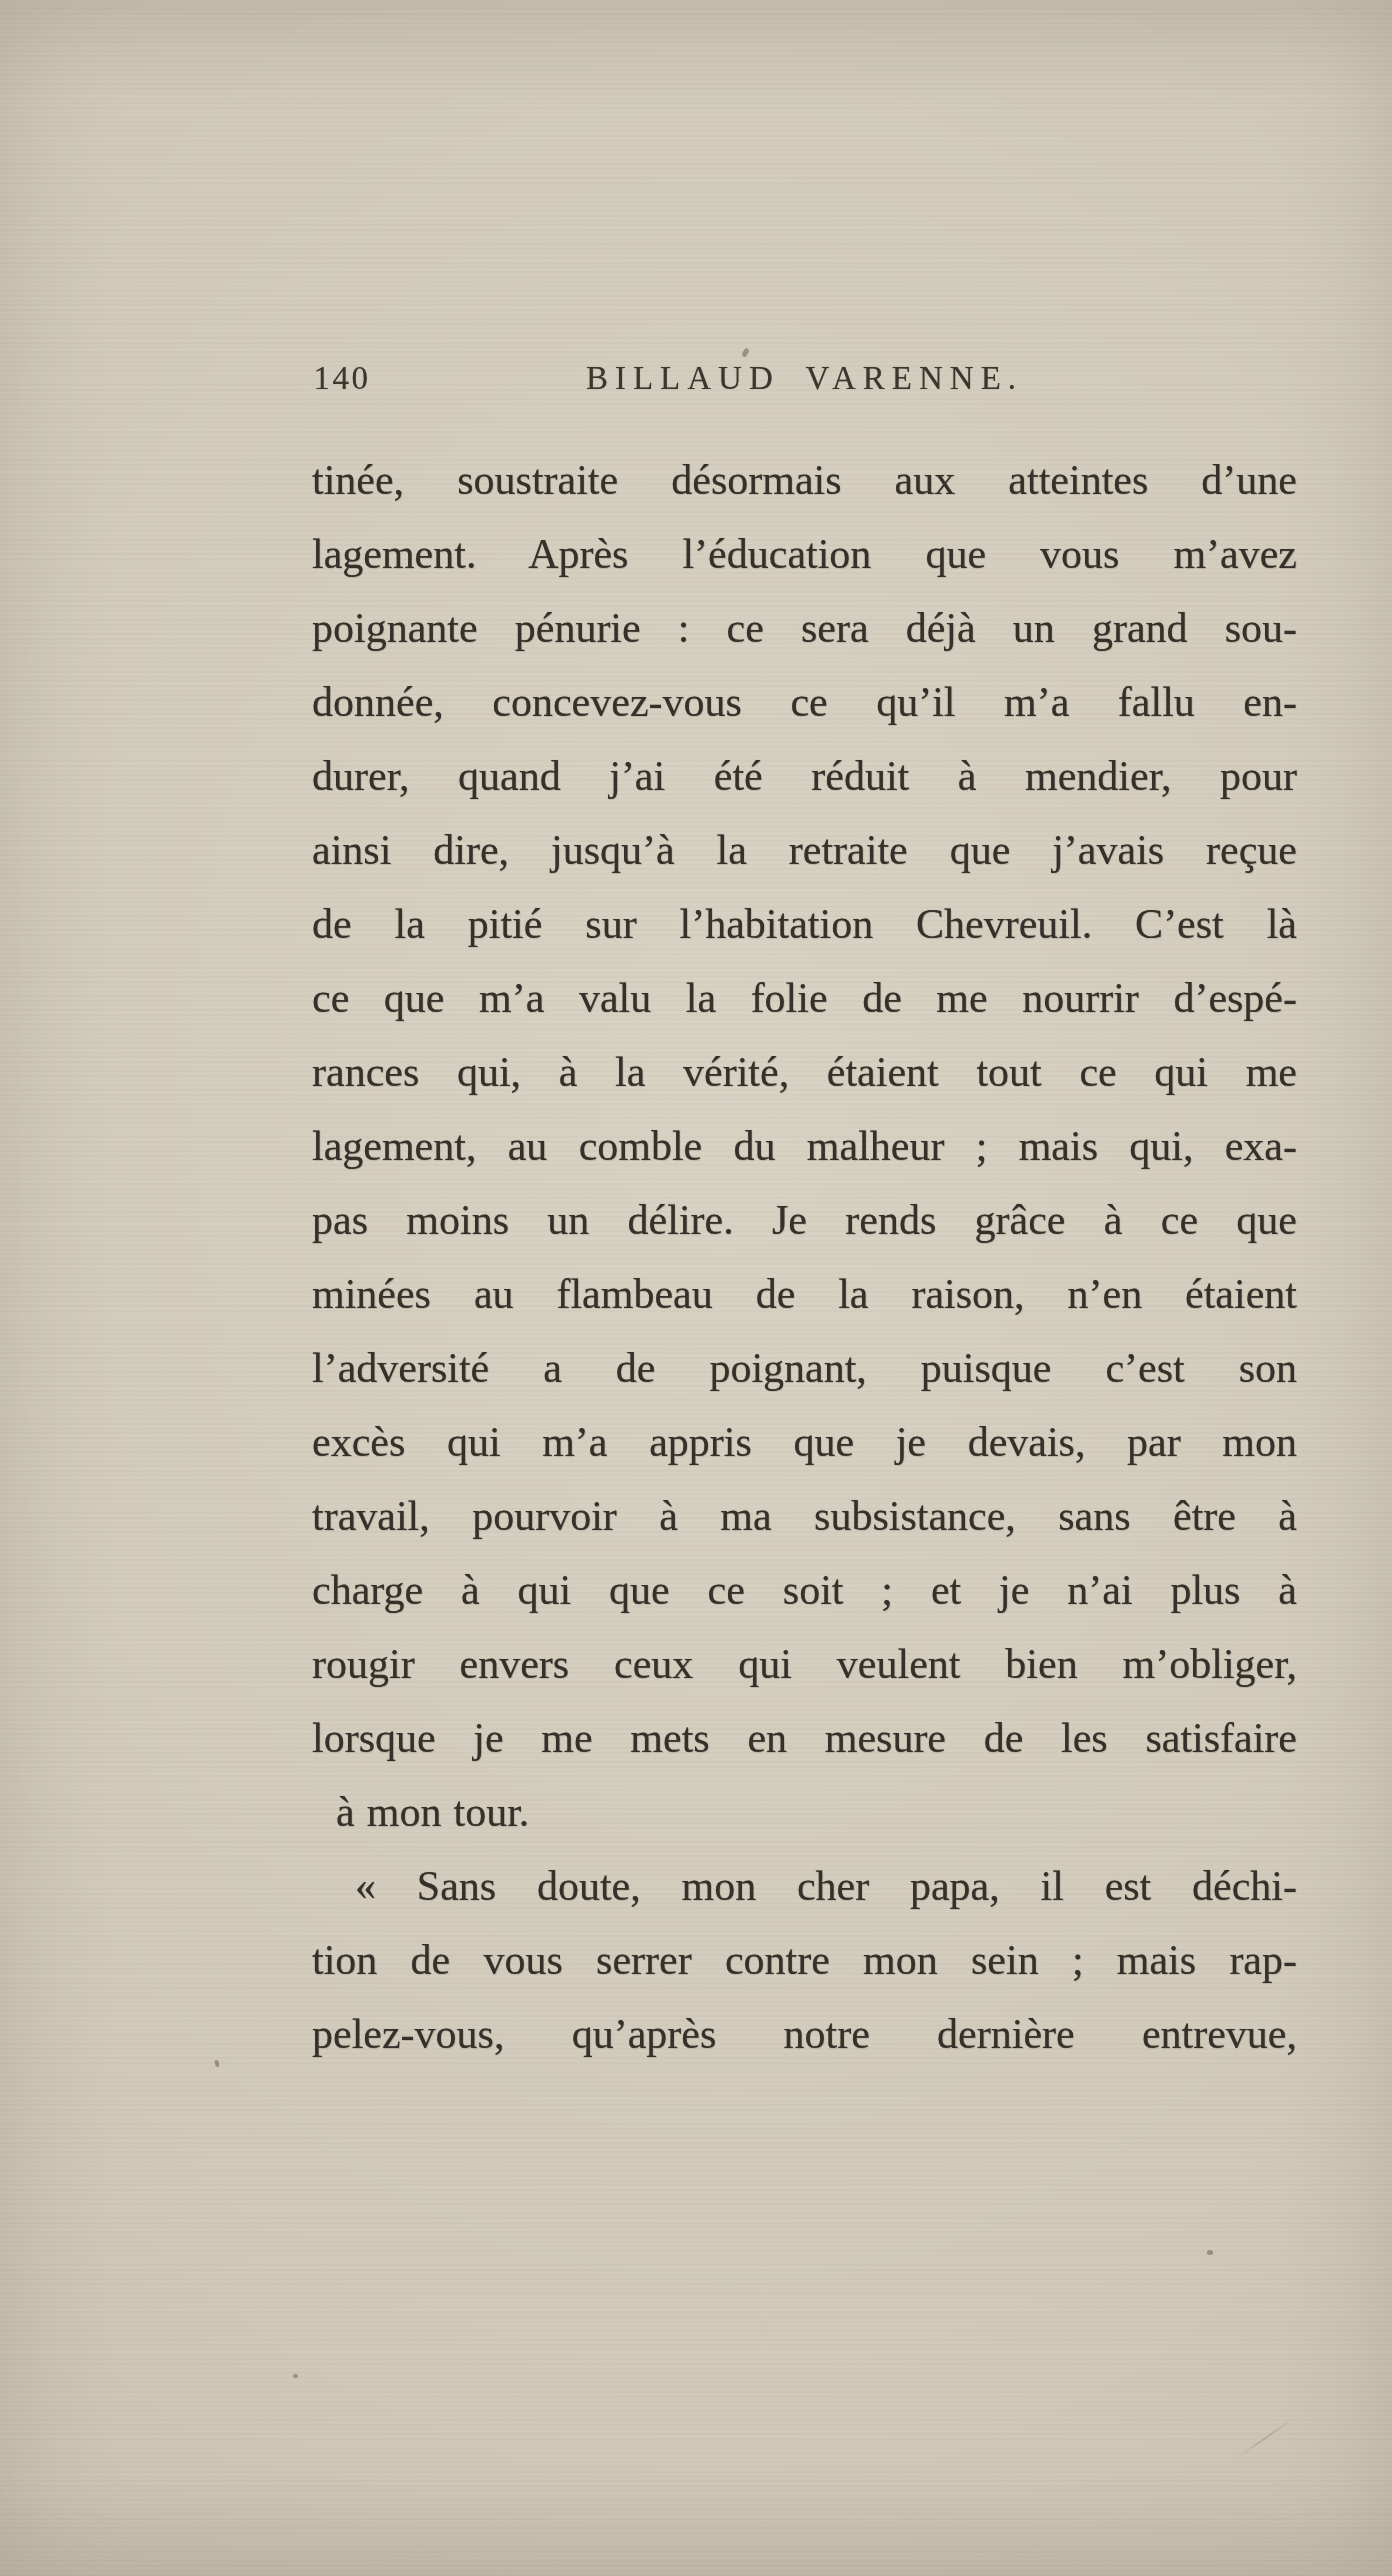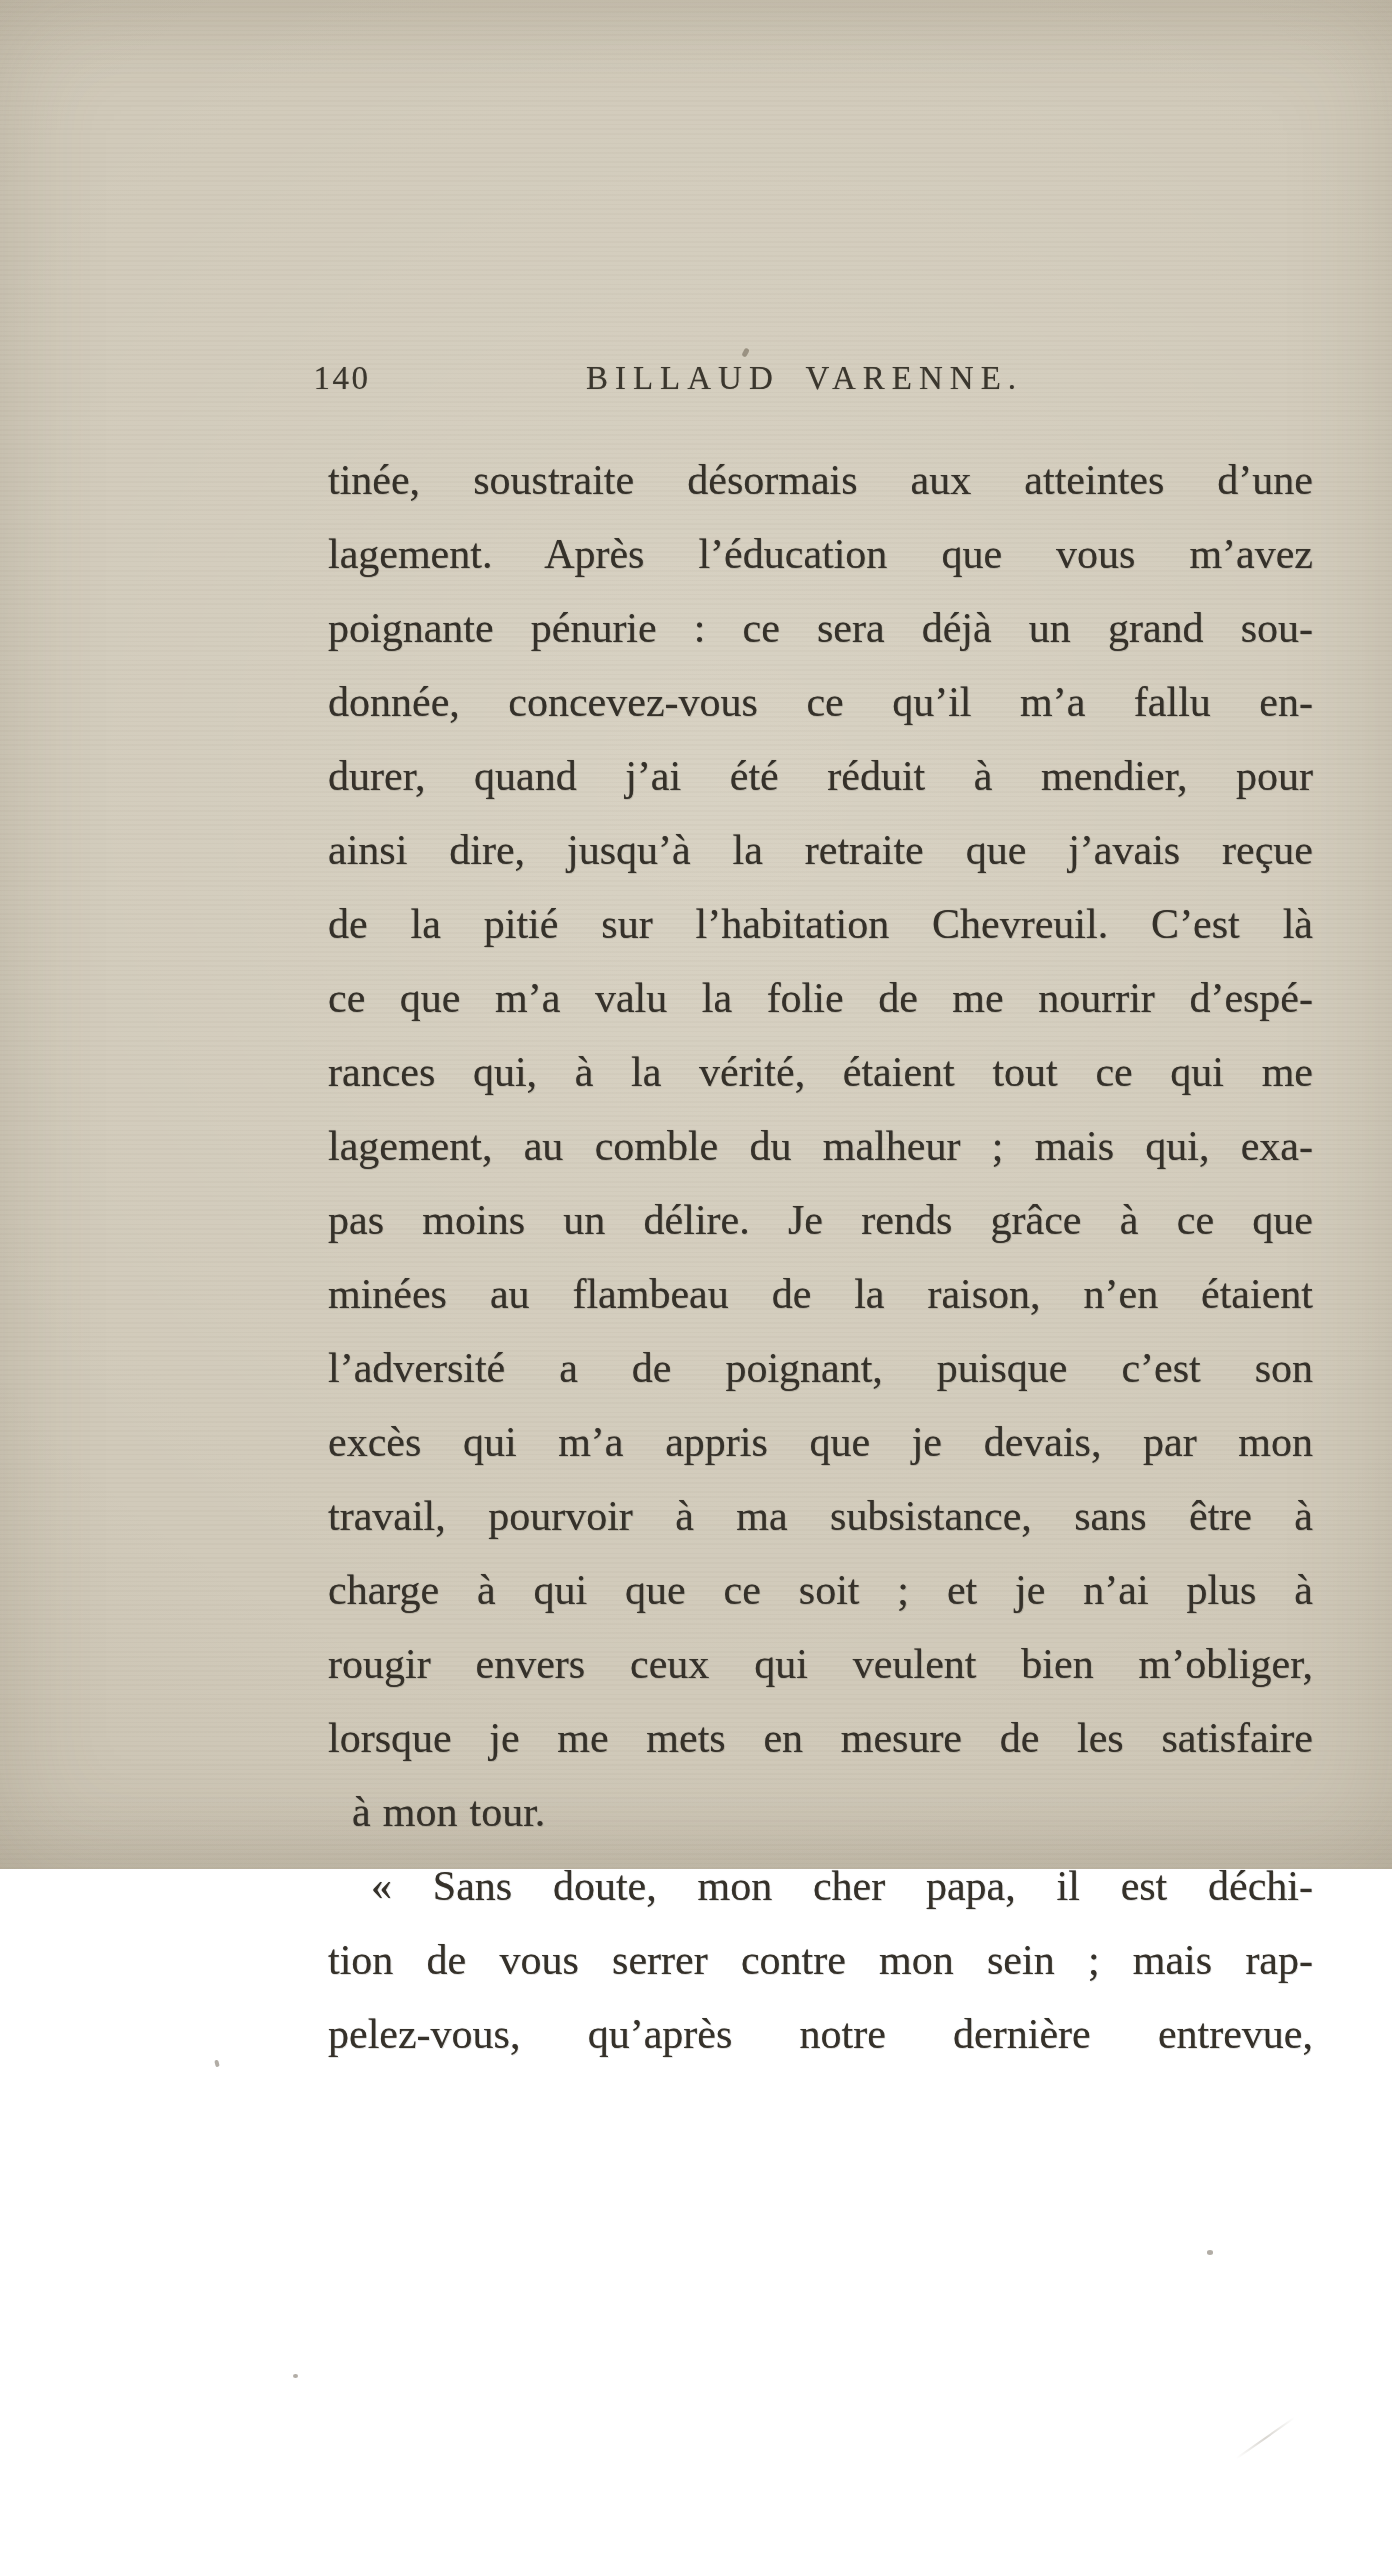--- a/index.html
+++ b/index.html
@@ -5,21 +5,21 @@
   html, body {
     margin: 0;
     padding: 0;
     width: 1393px;
     height: 2576px;
     overflow: hidden;
   }
   #scan-page {
     position: relative;
     width: 1393px;
-    height: 1869px;
+    height: 2576px;
     background-color: #d0c9b9;
     background-image:
       repeating-linear-gradient(0deg,
         rgba(125,115,95,0.035) 0px, rgba(125,115,95,0.035) 1.6px,
         rgba(255,255,250,0.02) 1.6px, rgba(255,255,250,0.02) 4.7px),
       radial-gradient(ellipse 120% 90% at 52% 42%,
         rgba(255,253,244,0.16) 0%,
         rgba(255,253,244,0.00) 55%,
         rgba(110,98,75,0.10) 88%,
         rgba(95,84,62,0.18) 100%),
@@ -50,21 +50,21 @@
     position: absolute;
     left: 0;
     right: 0;
     top: 0;
     text-align: center;
     letter-spacing: 7px;
     word-spacing: 11px;
   }
   .text-block {
     position: absolute;
-    left: 328px;
+    left: 312px;
     top: 443px;
     width: 985px;
     font-size: 42px;
     color: #35312a;
     text-shadow: 0 0 0.8px rgba(53,49,42,0.55), 0.8px 0.8px 0 rgba(53,49,42,0.12);
   }
   .text-block .line {
     height: 74px;
     line-height: 74px;
     white-space: normal;

